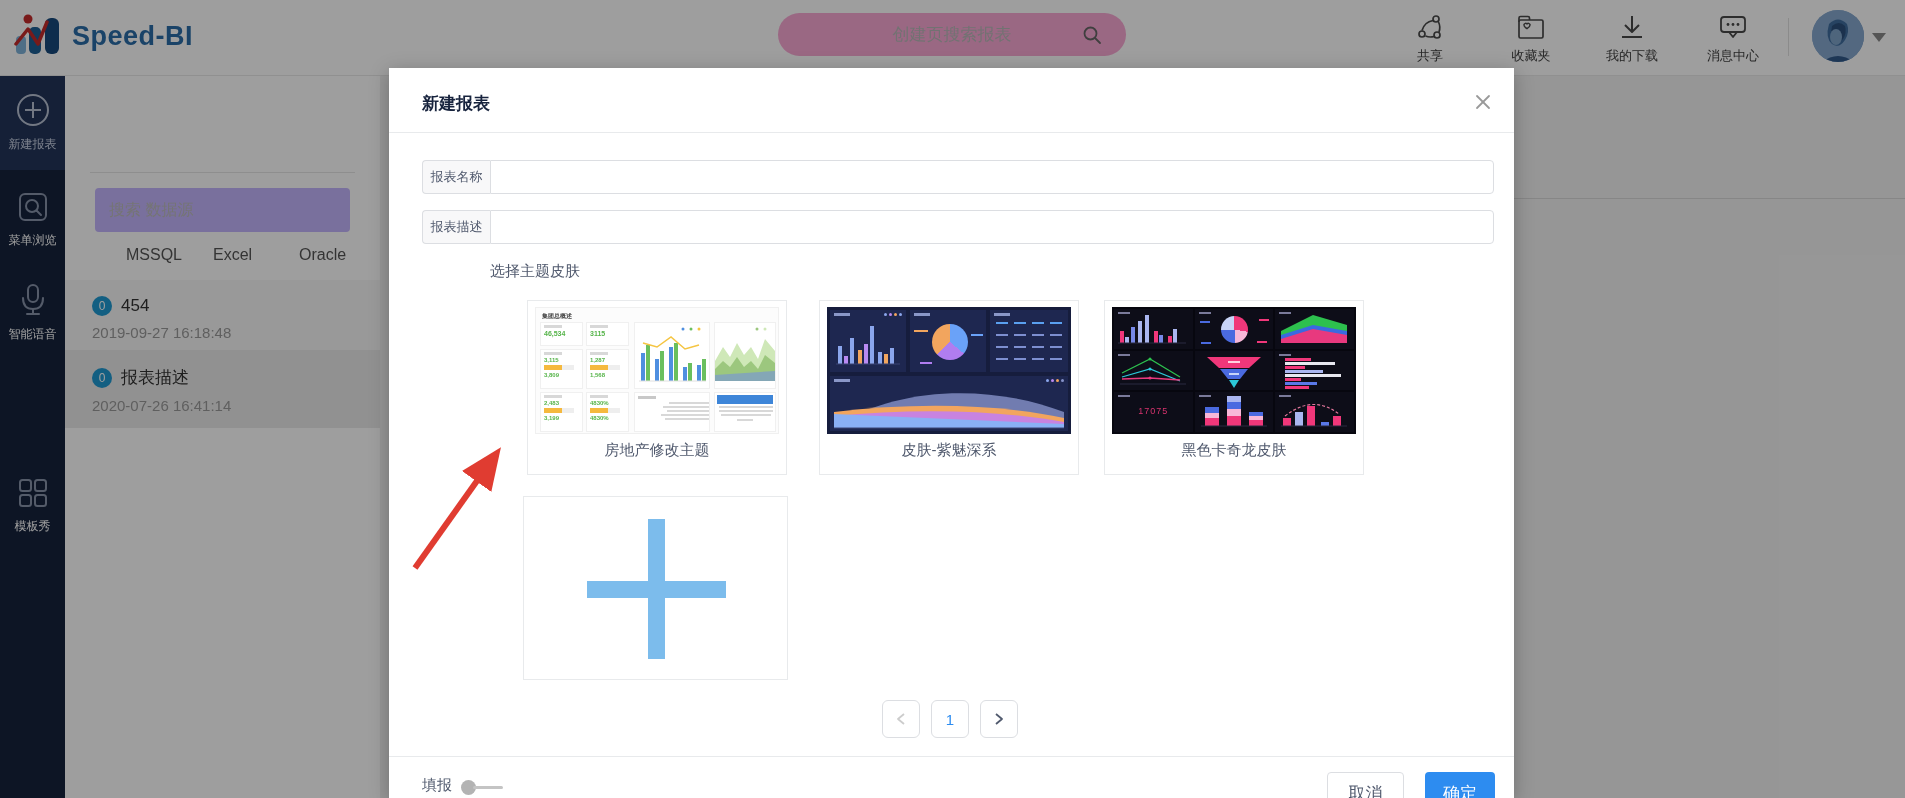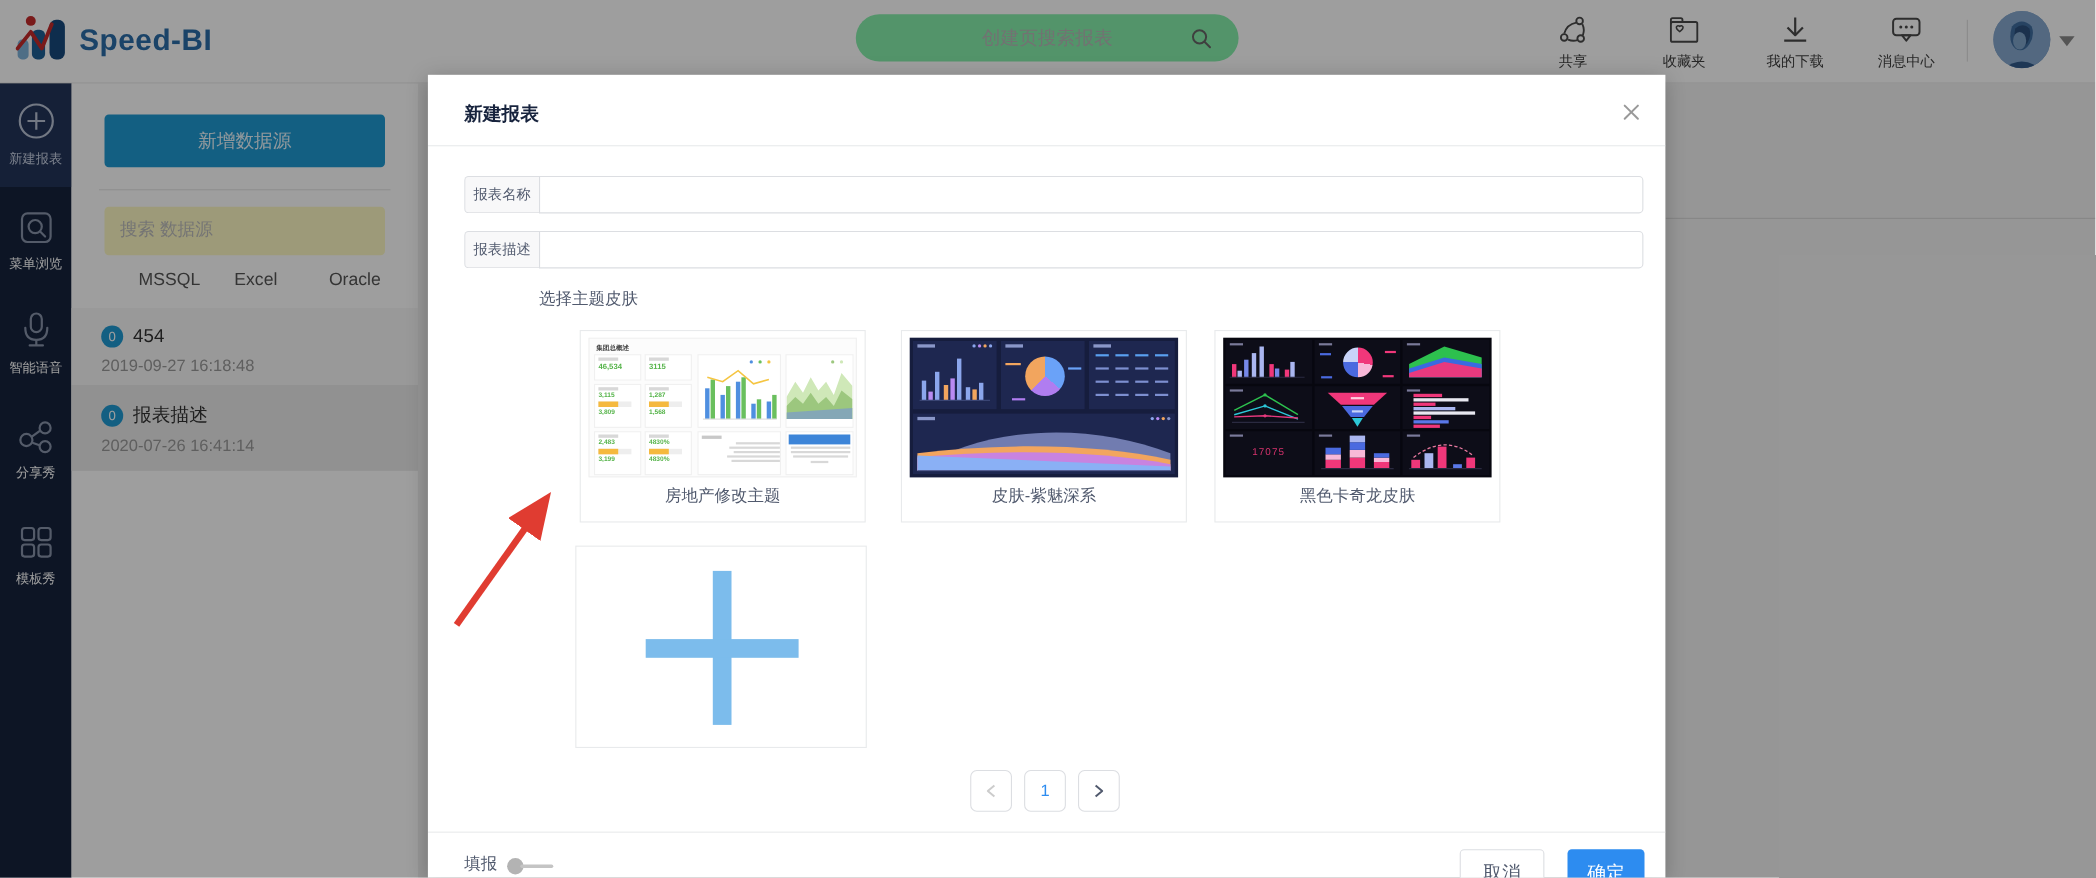--- a/index.html
+++ b/index.html
@@ -6,21 +6,21 @@
   html,body { width:1905px; height:798px; overflow:hidden; }
   body { font-family:"Liberation Sans","DejaVu Sans",sans-serif; background:#f0f0f0; position:relative; }
 
   
   #base { position:absolute; inset:0; z-index:1;padding-left:16px; }
 
   
   .header { position:absolute; left:0; top:0; width:1905px; height:76px; background:#ffffff; border-bottom:1px solid #e8e8e8; }
   .logo { position:absolute; left:14px; top:12px; display:flex; align-items:center; gap:6px; }
   .logo-text { font-size:27px; font-weight:bold; color:#2b6da8; letter-spacing:0.5px; }
-  .search-pill { position:absolute; left:778px; top:13px; width:348px; height:43px; background:#86efac; border-radius:22px; display:flex; justify-content:center; }
+  .search-pill { position:absolute; left:778px; top:13px; width:348px; height:43px; background:#f9a8d4; border-radius:22px; display:flex; justify-content:center; }
   .search-pill input { border:none; background:transparent; outline:none; font-size:17px; color:#666; width:220px; text-align:center; font-family:inherit; }
   .search-pill input::placeholder { color:#b8b8b8; }
   .search-mag { position:absolute; right:24px; top:12px; }
   .hact { position:absolute; top:12px; width:86px; text-align:center; }
   .hact .ic { height:32px; display:flex; align-items:center; justify-content:center; }
   .hact .lb { font-size:13px; color:#404040; margin-top:3px; }
   .hdr-divider { position:absolute; left:1788px; top:18px; width:1px; height:38px; background:#e0e0e0; }
   .avatar { position:absolute; left:1812px; top:10px; width:52px; height:52px; border-radius:50%; overflow:hidden; background:linear-gradient(135deg,#9db8d8,#5d85b5); }
   .caret { position:absolute; left:1872px; top:33px; width:0; height:0; border-left:7px solid transparent; border-right:7px solid transparent; border-top:9px solid #8a8a8a; }
 
@@ -29,21 +29,21 @@
   .snav { position:absolute; left:0; width:65px; height:94px; text-align:center; }
   .snav .ic { height:52px; display:flex; align-items:flex-end; justify-content:center; }
   .snav .lb { font-size:12px; color:#ffffff; margin-top:8px; }
   .snav.active { background:#23355a; }
   .snav.active .lb { color:#c7d0e2; }
 
   
   .ds-panel { position:absolute; left:65px; top:76px; width:315px; height:722px; background:#ffffff; }
   .ds-add { position:absolute; left:30px; top:28px; width:255px; height:48px; background:#1f9ad2; border:none; border-radius:4px; color:#eaf6fc; font-size:17px; font-family:inherit; cursor:pointer; }
   .ds-div { position:absolute; left:25px; top:96px; width:265px; height:1px; background:#e5e5e5; }
-  .ds-search { position:absolute; left:30px; top:112px; width:255px; height:44px; background:#fef9c3; border:none; border-radius:4px; font-size:16px; color:#666; padding:0 14px; outline:none; font-family:inherit; }
+  .ds-search { position:absolute; left:30px; top:112px; width:255px; height:44px; background:#c4b5fd; border:none; border-radius:4px; font-size:16px; color:#666; padding:0 14px; outline:none; font-family:inherit; }
   .ds-search::placeholder { color:#bcbcbc; }
   .ds-tabs { position:absolute; left:0px; top:170px; width:315px; height:32px;margin-left:26px; }
   .ds-tab { position:absolute; top:0; font-size:16px; color:#555; cursor:pointer; }
   .ds-chevron { position:absolute; left:293px; top:4px; cursor:pointer; }
   .ds-item { position:absolute; left:0; width:315px; padding:16px 0 0 27px; }
   .ds-item .row1 { display:flex; align-items:center; gap:9px; }
   .badge { width:20px; height:20px; border-radius:50%; background:#1f9ad2; color:#fff; font-size:12px; display:flex; align-items:center; justify-content:center; }
   .ds-name { font-size:17px; color:#333; }
   .ds-date { font-size:15px; color:#9a9a9a; margin-top:8px; }
   .bg-line { position:absolute; left:1514px; top:198px; width:391px; height:1px; background:#d8d8d8; }
@@ -217,47 +217,34 @@
       <div class="ic">
         <svg width="34" height="36" viewBox="0 0 34 36">
           <rect x="12" y="3" width="10" height="17" rx="5" fill="none" stroke="#8894aa" stroke-width="2"></rect>
           <path d="M7 16 q0 11 10 11 q10 0 10-11" fill="none" stroke="#8894aa" stroke-width="2" stroke-linecap="round"></path>
           <line x1="17" y1="27" x2="17" y2="32" stroke="#8894aa" stroke-width="2"></line>
           <line x1="11" y1="32" x2="23" y2="32" stroke="#8894aa" stroke-width="2" stroke-linecap="round"></line>
         </svg>
       </div>
       <div class="lb">智能语音</div>
     </div>
-    <div class="snav" style="top:286px;">
-      <div class="ic">
-        <svg width="36" height="34" viewBox="0 0 36 34">
-          <circle cx="9" cy="20" r="5.5" fill="none" stroke="#8894aa" stroke-width="2"></circle>
-          <circle cx="26" cy="9" r="5" fill="none" stroke="#8894aa" stroke-width="2"></circle>
-          <circle cx="26" cy="26" r="5" fill="none" stroke="#8894aa" stroke-width="2"></circle>
-          <line x1="14" y1="17" x2="21.5" y2="11.5" stroke="#8894aa" stroke-width="2"></line>
-          <line x1="14.5" y1="22.5" x2="21.5" y2="25" stroke="#8894aa" stroke-width="2"></line>
-        </svg>
-      </div>
-      <div class="lb">分享秀</div>
-    </div>
     <div class="snav" style="top:382px;">
       <div class="ic">
         <svg width="34" height="34" viewBox="0 0 34 34">
           <rect x="4" y="4" width="11" height="11" rx="2.5" fill="none" stroke="#8894aa" stroke-width="2"></rect>
           <rect x="19" y="4" width="11" height="11" rx="2.5" fill="none" stroke="#8894aa" stroke-width="2"></rect>
           <rect x="4" y="19" width="11" height="11" rx="2.5" fill="none" stroke="#8894aa" stroke-width="2"></rect>
           <rect x="19" y="19" width="11" height="11" rx="2.5" fill="none" stroke="#8894aa" stroke-width="2"></rect>
         </svg>
       </div>
       <div class="lb">模板秀</div>
     </div>
   </div>
 
   <div class="ds-panel">
-    <button class="ds-add">新增数据源</button>
     <div class="ds-div"></div>
     <input class="ds-search" placeholder="搜索 数据源" style="">
     <div class="ds-tabs">
       <span class="ds-tab" style="left:35px;">MSSQL</span>
       <span class="ds-tab" style="left:122px;">Excel</span>
       <span class="ds-tab" style="left:208px;">Oracle</span>
       <svg class="ds-chevron" width="18" height="14" viewBox="0 0 18 14">
         <polyline points="3,4 9,10 15,4" fill="none" stroke="#555" stroke-width="2" stroke-linecap="round" stroke-linejoin="round"></polyline>
       </svg>
     </div>

